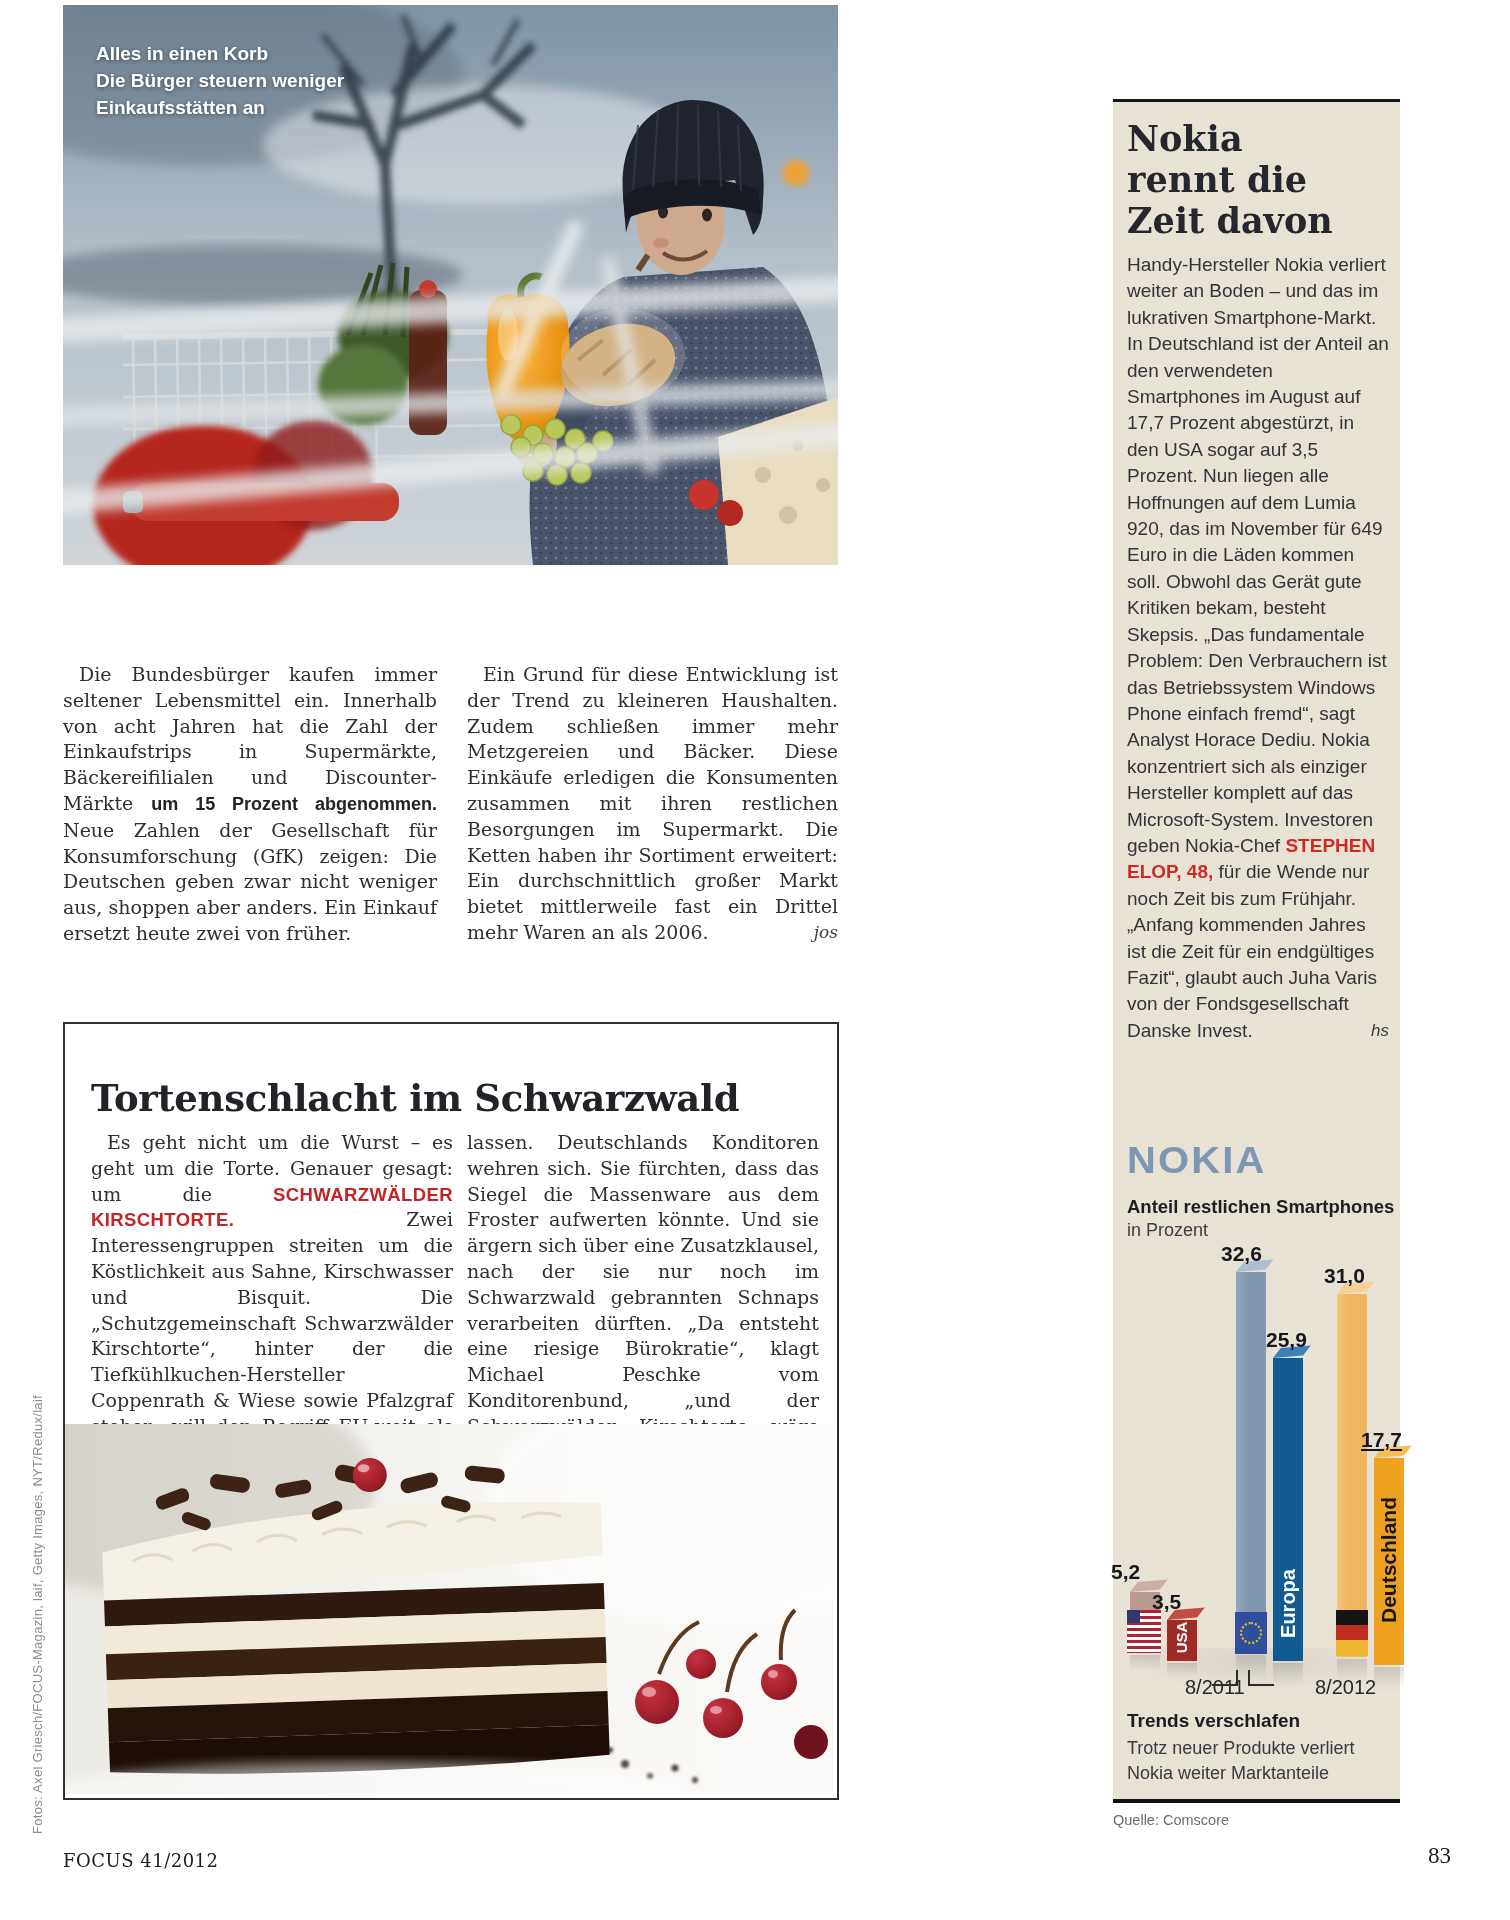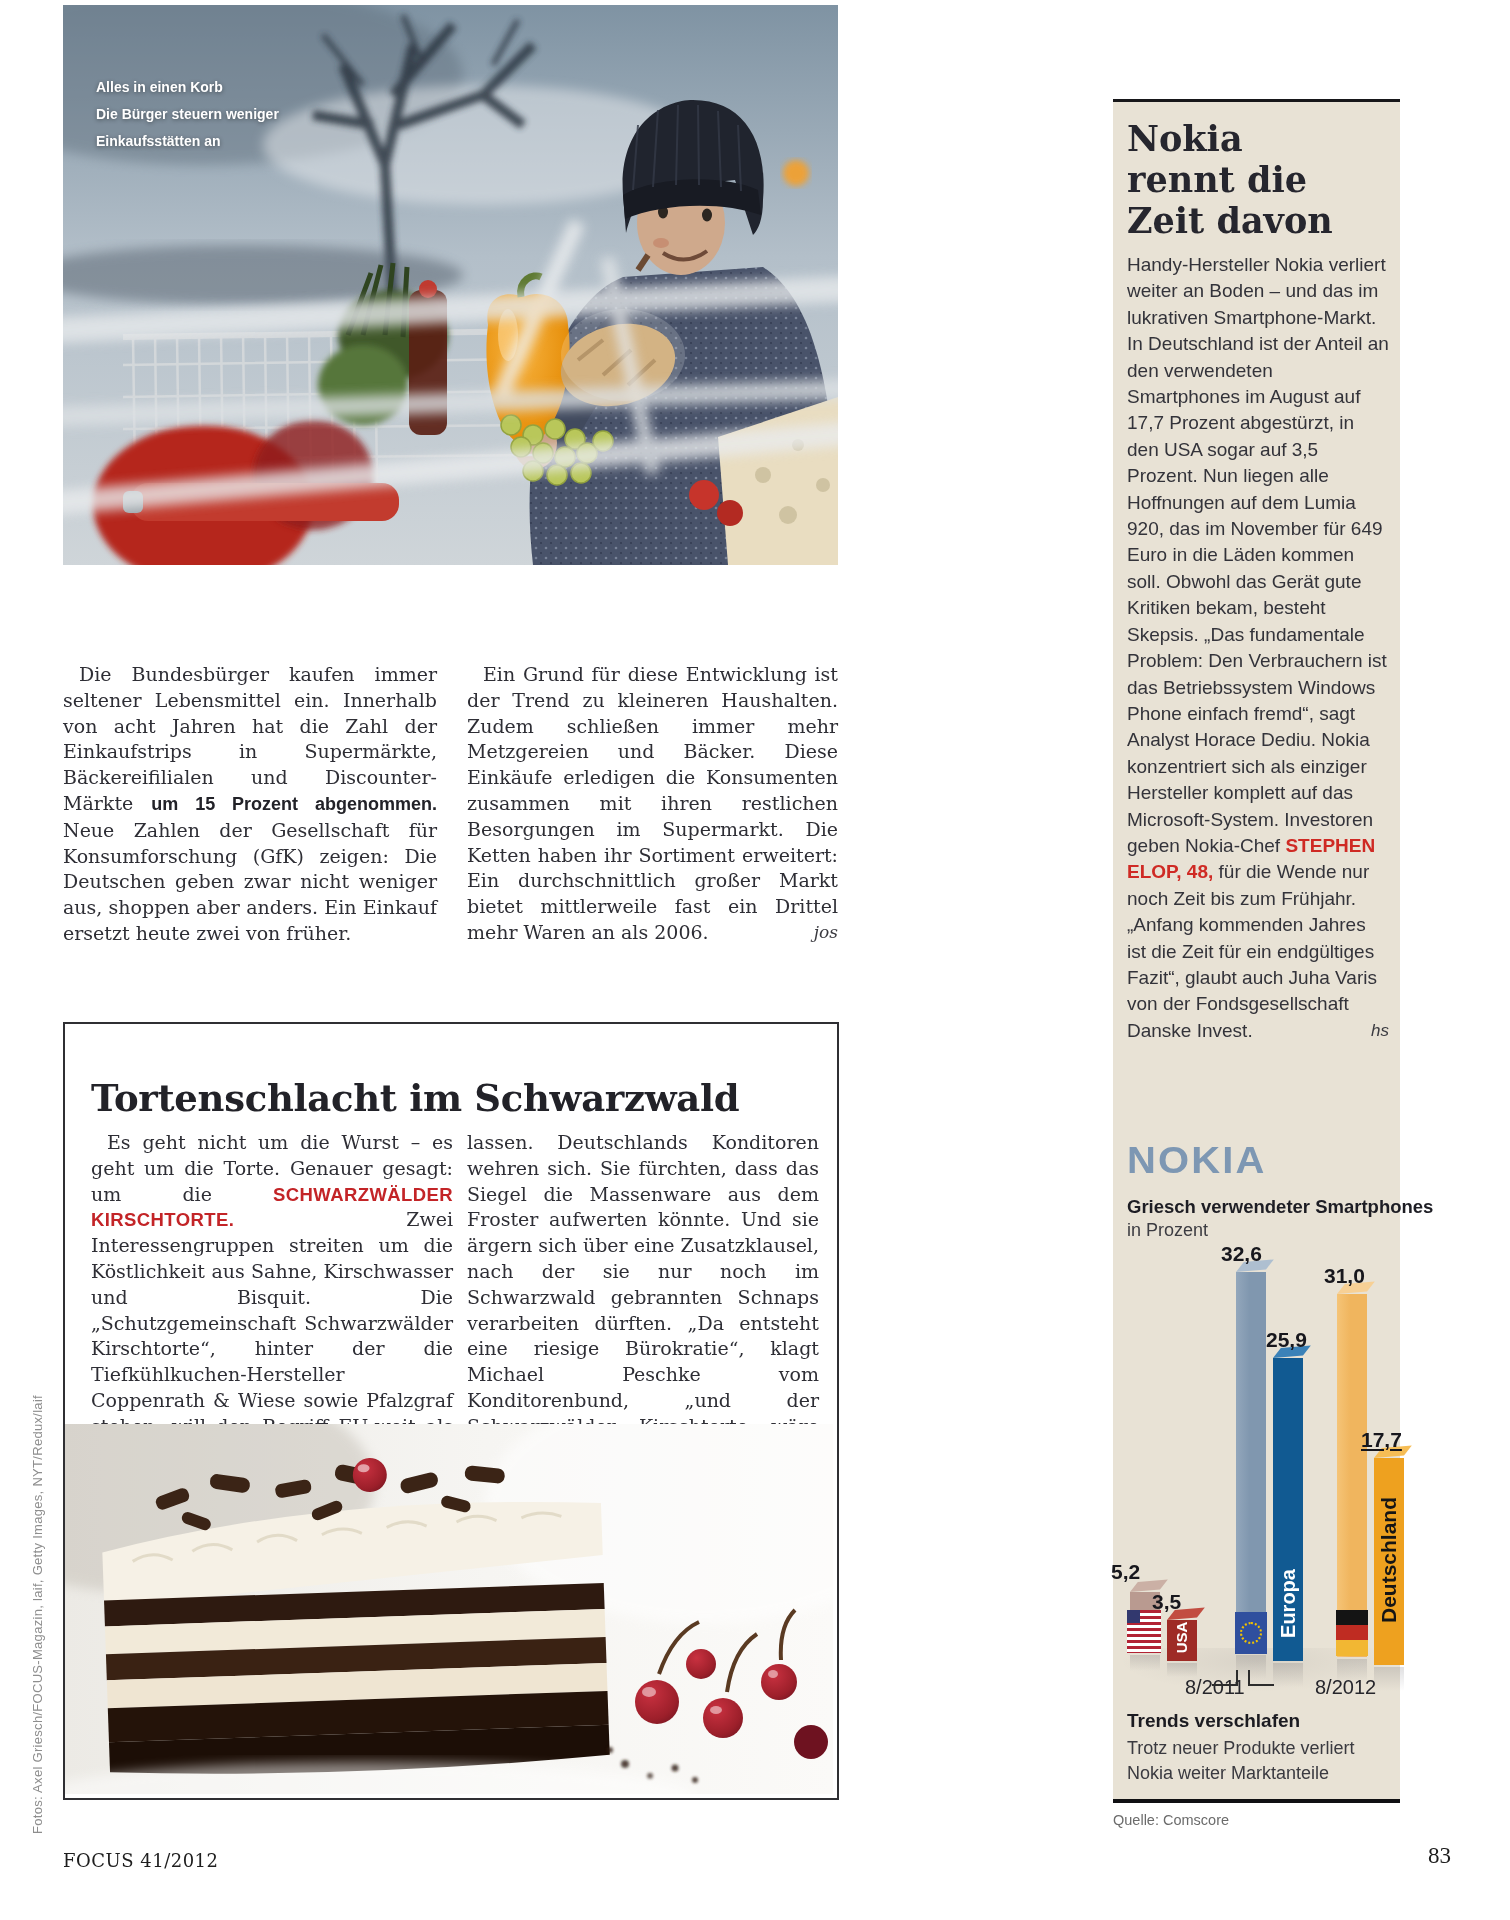--- a/index.html
+++ b/index.html
@@ -4,21 +4,21 @@
 <style>
   html,body{margin:0;padding:0;background:#ffffff;}
   .page{position:relative;width:1510px;height:1920px;background:#fff;overflow:hidden;
         font-family:"Liberation Sans",sans-serif;}
   .abs{position:absolute;}
 
   
   .hero{left:63px;top:5px;width:775px;height:560px;overflow:hidden;background:#9aa9b6;}
   .hero svg{display:block;}
   .hero-caption{left:96px;top:40px;width:330px;color:#fff;font-weight:bold;
-    font-size:14px;line-height:27px;text-shadow:0 1px 4px rgba(0,0,0,.45);z-index:5;margin-top:34px;}
+    font-size:19px;line-height:27px;text-shadow:0 1px 4px rgba(0,0,0,.45);z-index:5;}
 
   
   .headline1{left:63px;top:583px;width:790px;font-family:"DejaVu Serif",serif;font-weight:bold;
     font-size:45px;color:#25252c;letter-spacing:-.5px;}
   .serif-col{font-family:"DejaVu Serif",serif;font-size:19px;line-height:25.8px;color:#2e2e35;
     text-align:justify;}
   .col1a{left:63px;top:662px;width:374px;}
   .col1b{left:467px;top:662px;width:371px;}
   .indent{text-indent:16px;}
   .bold-sans{font-family:"Liberation Sans",sans-serif;font-weight:bold;font-size:18px;color:#222228;}
@@ -294,21 +294,21 @@
 
   <div class="abs sb-toprule"></div>
   <div class="abs sb-bg"></div>
   <div class="abs sb-title">Nokia rennt die Zeit davon</div>
   <div class="abs sb-body">
     <span>Handy-Hersteller Nokia verliert weiter an Boden – und das im lukrativen Smartphone-Markt. In Deutschland ist der Anteil an den verwendeten Smartphones im August auf 17,7 Prozent abgestürzt, in den USA sogar auf 3,5 Prozent. Nun liegen alle Hoffnungen auf dem Lumia 920, das im November für 649 Euro in die Läden kommen soll. Obwohl das Gerät gute Kritiken bekam, besteht Skepsis. „Das fundamentale Problem: Den Verbrauchern ist das Betriebssystem Windows Phone einfach fremd“, sagt Analyst Horace Dediu. Nokia konzentriert sich als einziger Hersteller komplett auf das Microsoft-System. Investoren geben Nokia-Chef </span><span class="sb-red">STEPHEN ELOP, 48,</span><span> für die Wende nur noch Zeit bis zum Frühjahr. „Anfang kommenden Jahres ist die Zeit für ein endgültiges Fazit“, glaubt auch Juha Varis von der Fondsgesellschaft Danske Invest.</span>
     <span class="sb-sig">hs</span>
   </div>
 
   <div class="abs nokia-logo">NOKIA</div>
-  <div class="abs chart-title">Griesch verwendeter Smartphones</div>
+  <div class="abs chart-title">Anteil restlichen Smartphones</div>
   <div class="abs chart-sub">in Prozent</div>
 
   <div class="abs floor"></div>
 
   <div class="bar" style="left: 1130px; bottom: 267px; background: rgb(185, 154, 144); --top: #cbb0a5; height: 61px;"></div>
   <div class="bar" style="left: 1167px; bottom: 259px; background: rgb(158, 43, 38); --top: #c24d41; height: 41px;"></div>
 
   <div class="bar" style="left: 1236px; bottom: 267px; background: linear-gradient(90deg, rgb(147, 167, 188), rgb(128, 151, 175) 45%); --top: #aebfd0; height: 381px;"></div>
   <div class="bar" style="left: 1273px; bottom: 259px; background: rgb(17, 90, 146); --top: #3b82b8; height: 303px;"></div>
 

